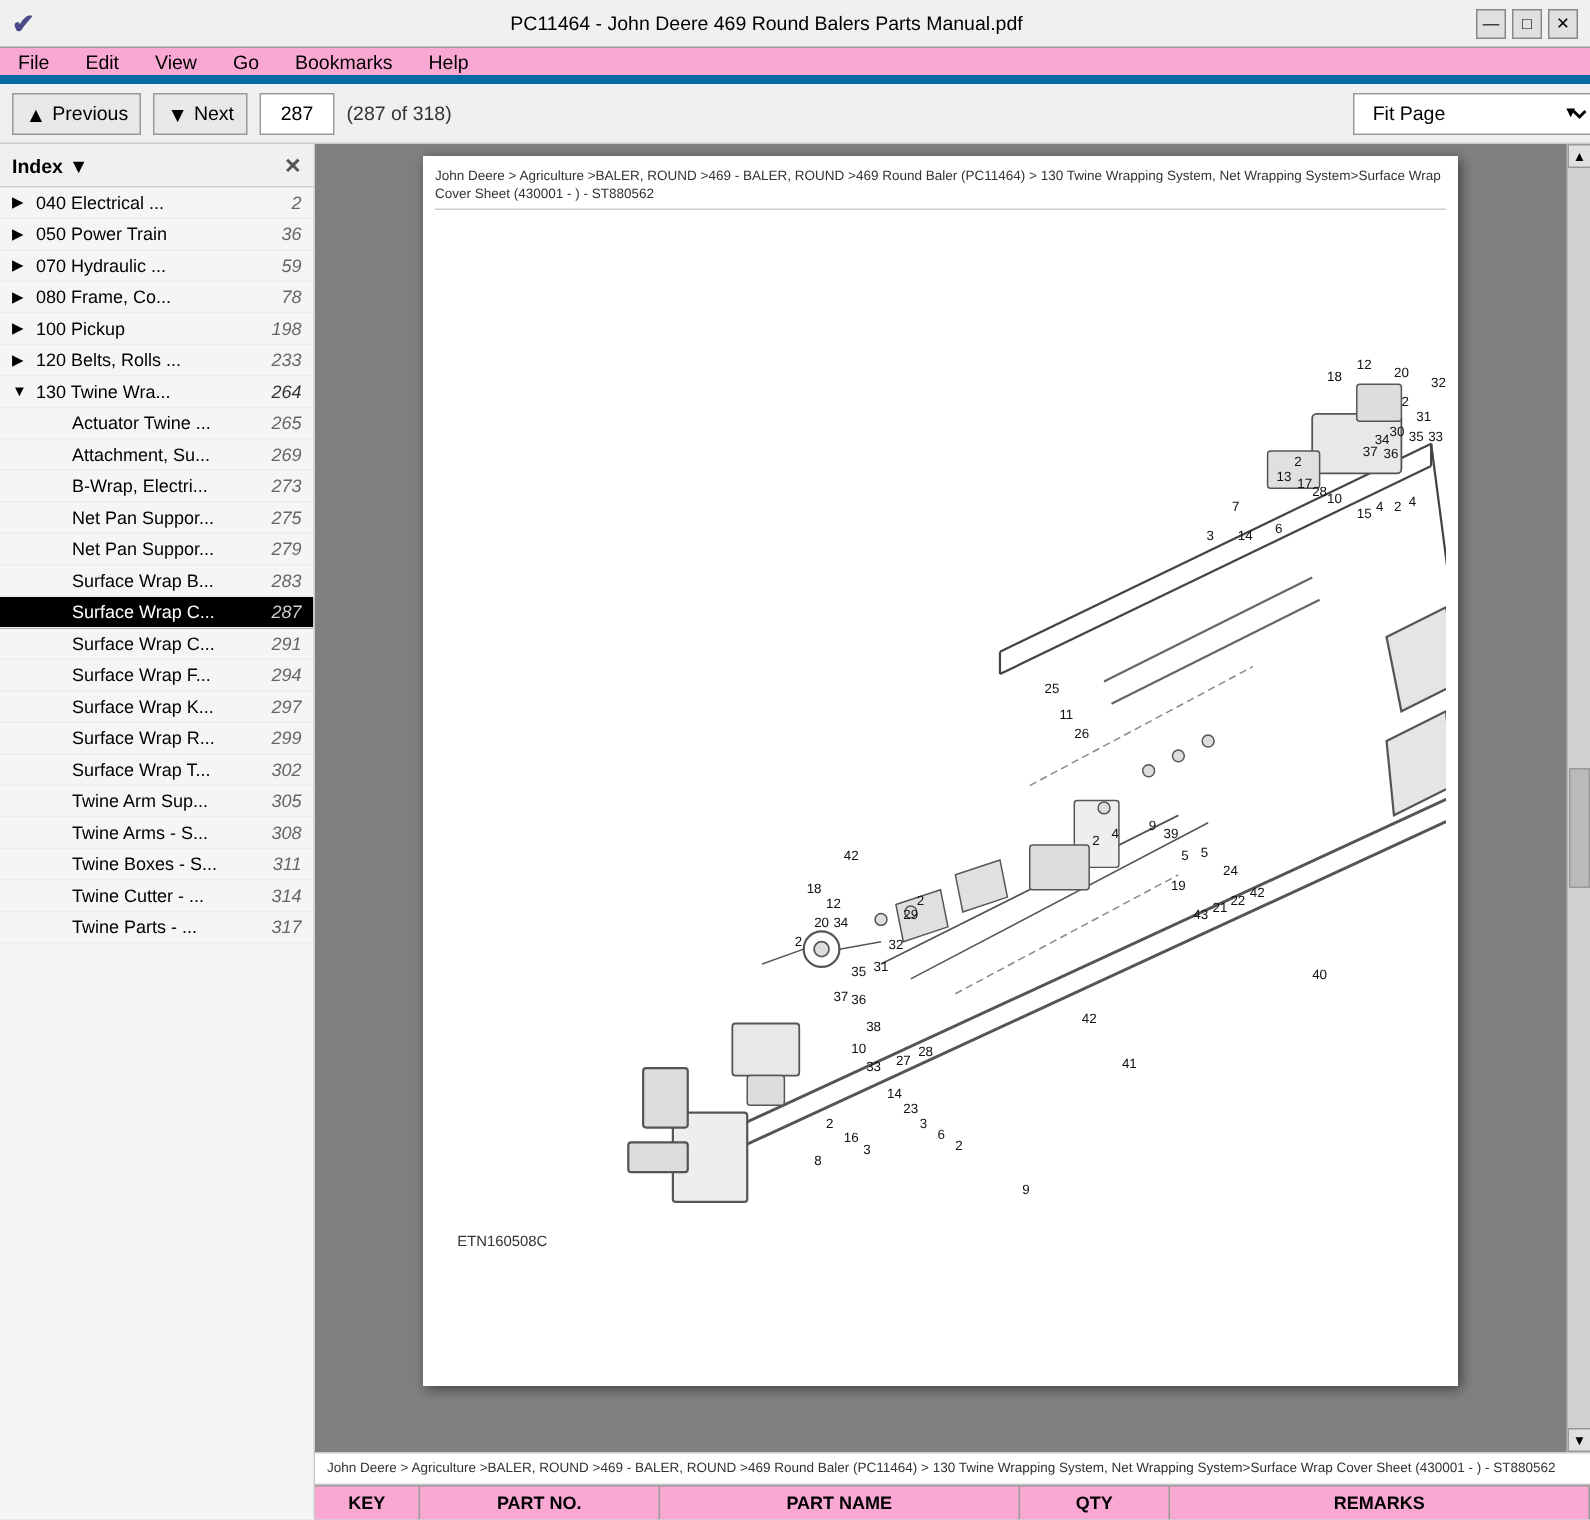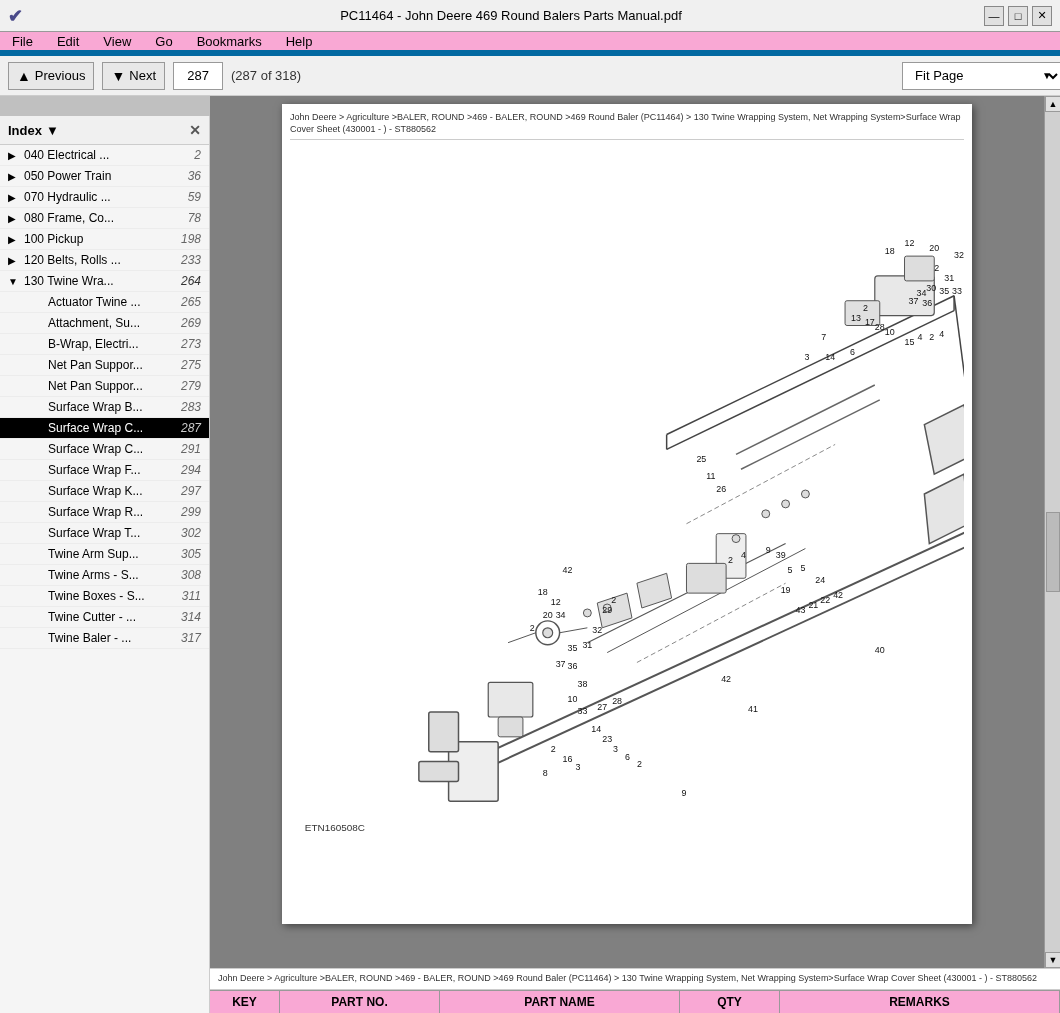--- a/index.html
+++ b/index.html
@@ -87,21 +87,20 @@
     }
 
     
     .sidebar {
       width: 210px;
       background: #f5f5f5;
       border-right: 1px solid #ccc;
       display: flex;
       flex-direction: column;
       overflow: hidden;
-      margin-top: 20px;
     }
     .sidebar-header {
       display: flex;
       align-items: center;
       justify-content: space-between;
       padding: 6px 8px;
       border-bottom: 1px solid #ccc;
       background: #f0f0f0;
     }
     .sidebar-header-left { display: flex; align-items: center; gap: 4px; font-size: 13px; font-weight: bold; }
@@ -405,21 +404,21 @@
         <span class="index-item-label">Twine Boxes - S...</span>
         <span class="index-item-num">311</span>
       </div>
       <div class="index-item sub-item">
         <span class="index-item-toggle"></span>
         <span class="index-item-label">Twine Cutter - ...</span>
         <span class="index-item-num">314</span>
       </div>
       <div class="index-item sub-item">
         <span class="index-item-toggle"></span>
-        <span class="index-item-label">Twine Baler - ...</span>
+        <span class="index-item-label">Twine Parts - ...</span>
         <span class="index-item-num">317</span>
       </div>
 
     </div>
   </div>
 
   <div class="content-area">
     <div style="display:flex; flex:1; overflow:hidden;">
       <div class="pdf-view">
         <div class="pdf-page">

